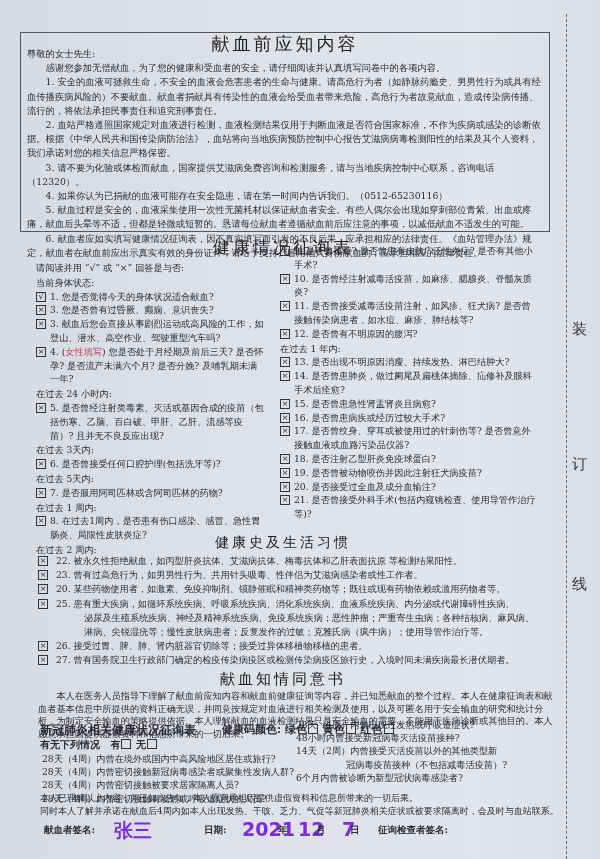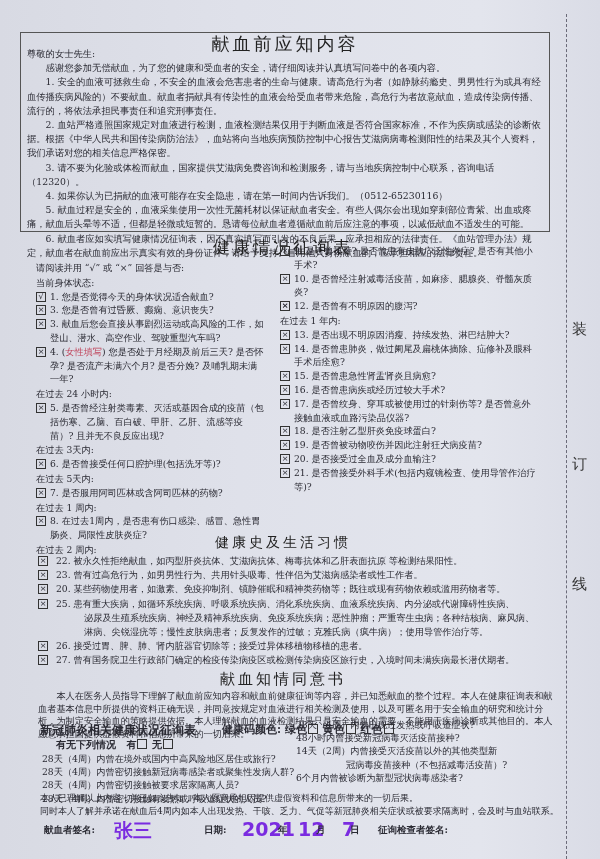--- a/index.html
+++ b/index.html
@@ -54,21 +54,21 @@
   }
   .history .q { padding-left:18px; }
   .history .cont { padding-left:46px; }
   .consent {
     position:absolute; left:38px; top:690px; width:520px;
     font-size:9.2px; line-height:12.6px;
   }
   .covid-title {
     position:absolute; left:40px; top:722px; font-size:12px; font-weight:bold;
   }
-  .covid-sub { position:absolute; left:56px; top:738px; font-size:10px; font-weight:bold; }
+  .covid-sub { position:absolute; left:40px; top:738px; font-size:10px; font-weight:bold; }
   .healthcode { position:absolute; left:222px; top:722px; font-size:11px; font-weight:bold; }
   .covid-left { position:absolute; left:42px; top:752px; font-size:9.2px; line-height:13.2px; }
   .covid-right { position:absolute; left:296px; top:718px; font-size:9.2px; line-height:13.2px; }
   .final { position:absolute; left:40px; top:792px; font-size:9px; line-height:13px; width:530px; }
   .sign-row { position:absolute; left:44px; top:818px; width:520px; height:24px; font-size:9.5px;font-weight:bold; }
   .hand { color:#7a2be0; font-family:"DejaVu Sans", "Liberation Sans", sans-serif; font-size:19px;margin-left:8px; }
   .box-char { display:inline-block; width:8px; height:8px; border:1px solid #333; vertical-align:-1px; margin:0 1px; }
 </style>
 </head>
 <body>
@@ -108,21 +108,21 @@
     <div class="hdr">在过去 5天内:</div>
     <div class="q"><span class="cb">×</span><span>7. 是否服用阿司匹林或含阿司匹林的药物?</span></div>
     <div class="hdr">在过去 1 周内:</div>
     <div class="q"><span class="cb">×</span><span>8. 在过去1周内，是否患有伤口感染、感冒、急性胃肠炎、局限性皮肤炎症?</span></div>
     <div class="hdr">在过去 2 周内:</div>
   </div>
 
   <div class="col" style="left:280px; top:244px; width:256px;">
     <div class="q"><span class="cb">×</span><span>9. 是否曾拔牙? 是否曾患有皮肤广泛性炎症? 是否有其他小手术?</span></div>
     <div class="q"><span class="cb">×</span><span>10. 是否曾经注射减毒活疫苗，如麻疹、腮腺炎、脊髓灰质炎?</span></div>
-    <div class="q"><span class="cb">×</span></div>
+    <div class="q"><span class="cb">×</span><span>11. 是否曾接受减毒活疫苗注射，如风疹、狂犬病? 是否曾接触传染病患者，如水痘、麻疹、肺结核等?</span></div>
     <div class="q"><span class="cb">×</span><span>12. 是否曾有不明原因的腹泻?</span></div>
     <div class="hdr">在过去 1 年内:</div>
     <div class="q"><span class="cb">×</span><span>13. 是否出现不明原因消瘦、持续发热、淋巴结肿大?</span></div>
     <div class="q"><span class="cb">×</span><span>14. 是否曾患肺炎，做过阑尾及扁桃体摘除、疝修补及眼科手术后痊愈?</span></div>
     <div class="q"><span class="cb">×</span><span>15. 是否曾患急性肾盂肾炎且病愈?</span></div>
     <div class="q"><span class="cb">×</span><span>16. 是否曾患病疾或经历过较大手术?</span></div>
     <div class="q"><span class="cb">×</span><span>17. 是否曾纹身、穿耳或被使用过的针刺伤等? 是否曾意外接触血液或血路污染品仪器?</span></div>
     <div class="q"><span class="cb">×</span><span>18. 是否注射乙型肝炎免疫球蛋白?</span></div>
     <div class="q"><span class="cb">×</span><span>19. 是否曾被动物咬伤并因此注射狂犬病疫苗?</span></div>
     <div class="q"><span class="cb">×</span><span>20. 是否接受过全血及成分血输注?</span></div>

